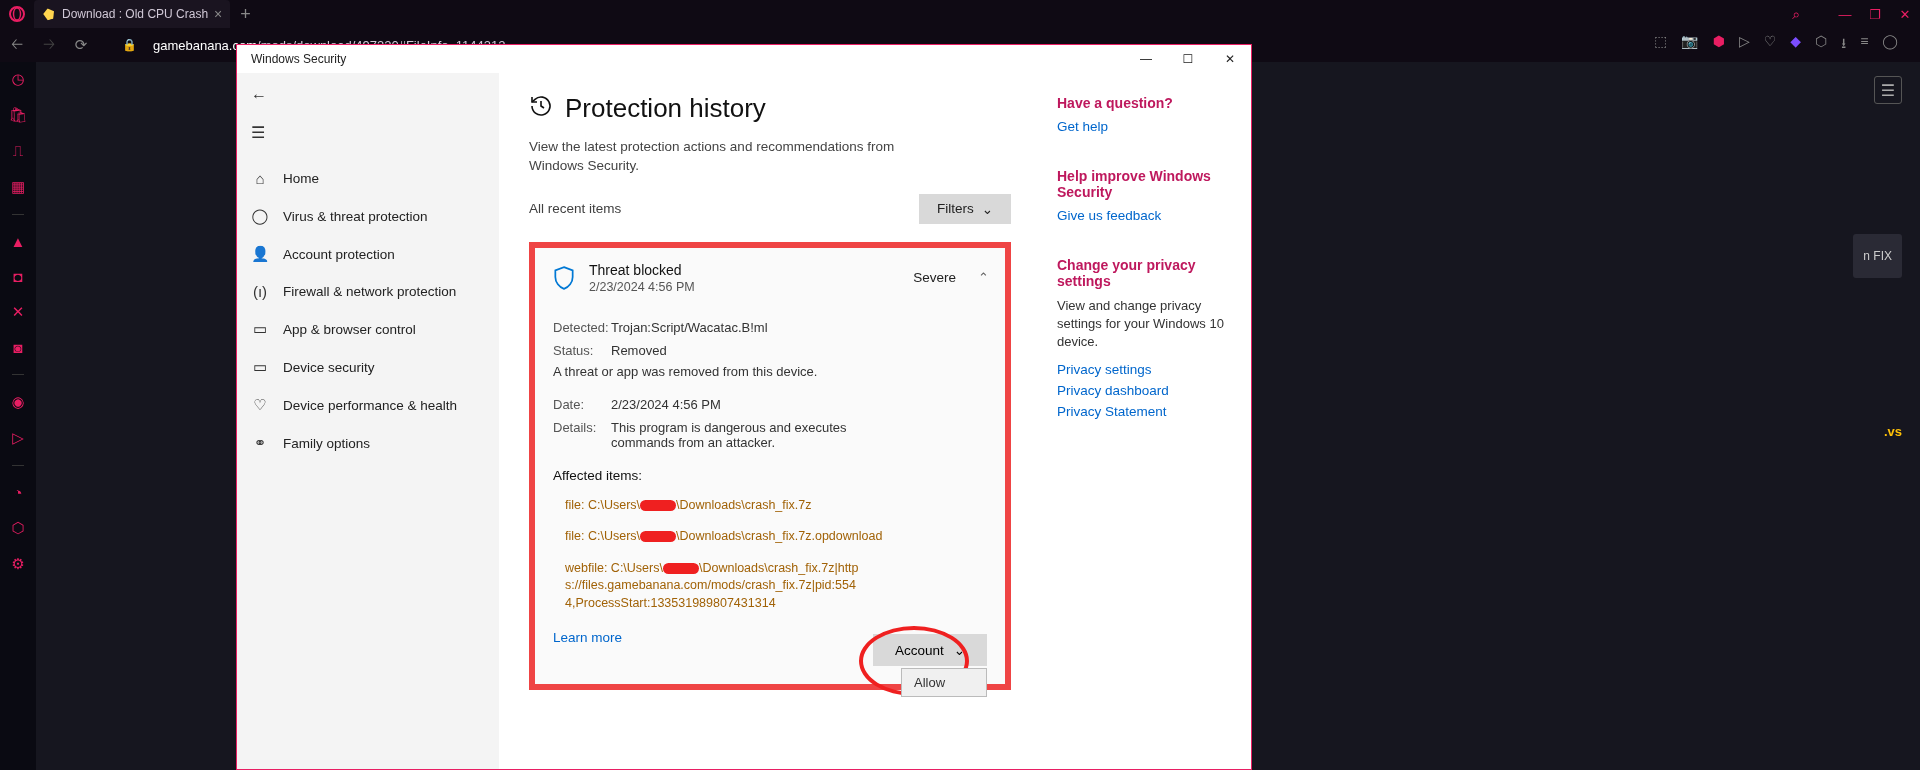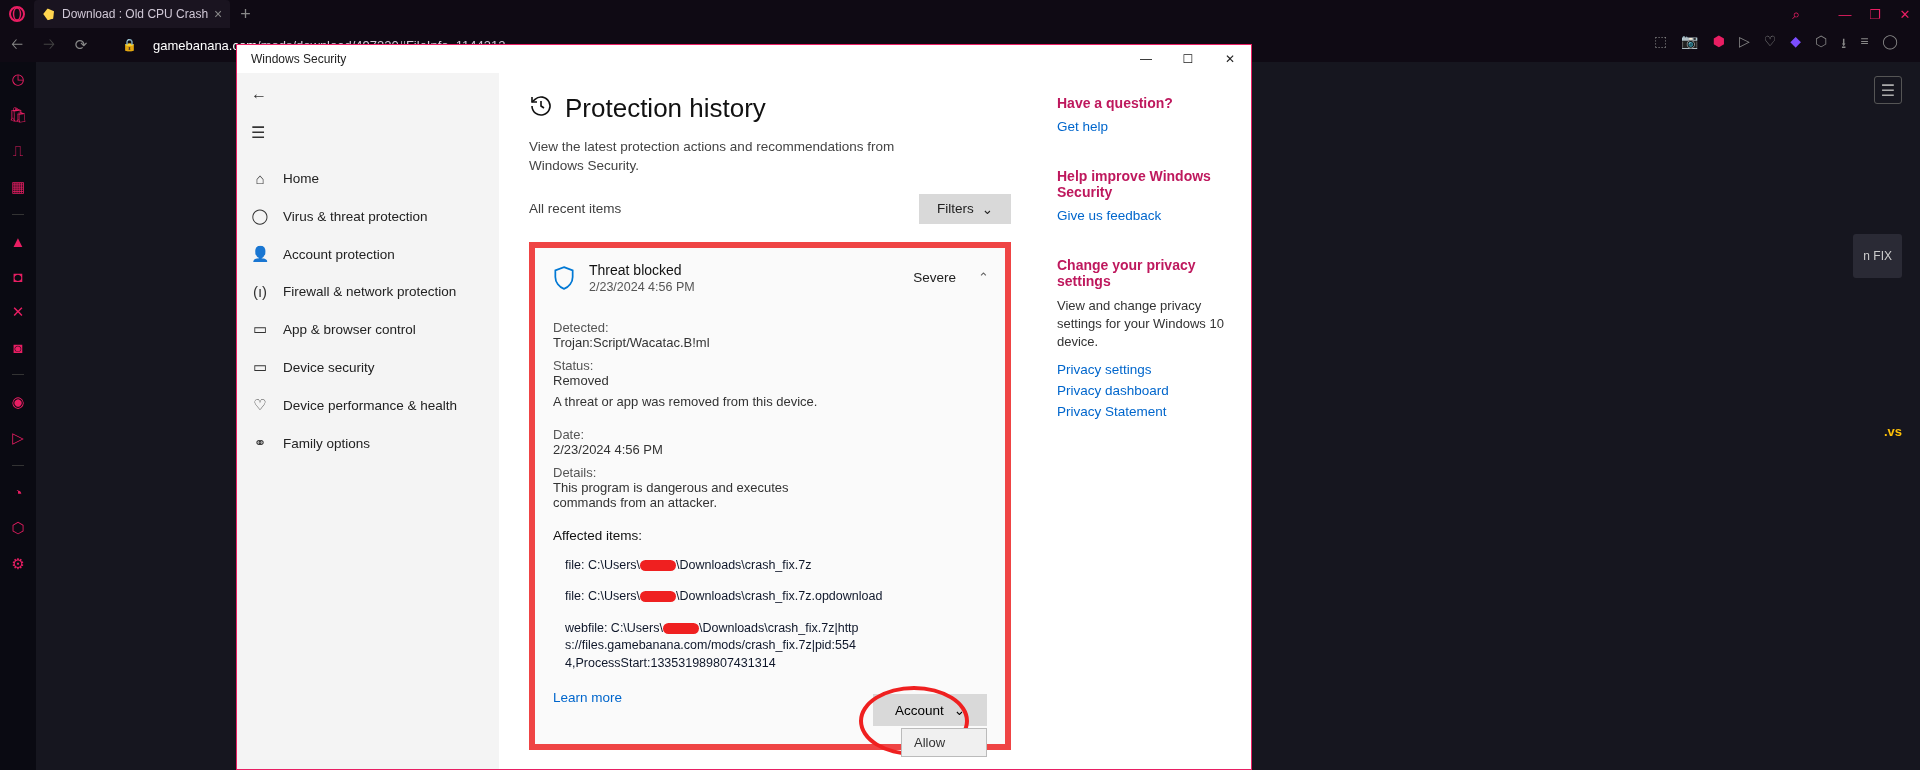--- a/index.html
+++ b/index.html
@@ -64,26 +64,26 @@
 .threat-card { margin-top:18px; border:6px solid #ef4444; background:#fafafa; }
 .threat-head { display:flex; align-items:center; padding:14px 16px; gap:12px; cursor:pointer; }
 .shield-ico { width:26px; height:26px; }
 .threat-titles { flex:1; }
 .threat-titles .t1 { font-size:14px; color:#111; }
 .threat-titles .t2 { font-size:12.5px; color:#555; margin-top:2px; }
 .severity { font-size:13.5px; color:#222; margin-right:10px; }
 .chev { color:#666; font-size:13px; }
 
 .threat-body { padding:4px 18px 18px 18px; font-size:13px; color:#333; }
-.kv { display:flex; margin-top:8px;flex-direction:column; }
+.kv { display:flex; margin-top:8px; }
 .kv .k { width:58px; color:#555; }
 .kv .v { flex:1; }
 .removed-note { margin-top:6px; color:#333; }
 .affected-title { margin-top:18px; font-size:13.5px; color:#111; }
-.aff-item { margin:14px 0 0 12px; font-size:12.5px; color:#0f172a; line-height:1.4; word-break:break-all; }
+.aff-item { margin:14px 0 0 12px; font-size:12.5px; color:#a16207; line-height:1.4; word-break:break-all; }
 .aff-item .redact { display:inline-block; width:36px; height:11px; background:#ef2020; border-radius:6px; vertical-align:middle; }
 .learn-more { display:inline-block; margin-top:18px; color:#0066cc; font-size:13.5px; cursor:pointer; }
 
 .actions-wrap { position:relative; float:right; margin-top:22px; }
 .actions-btn { background:#d9d9d9; border:none; padding:8px 22px; font-size:13.5px; display:flex; align-items:center; gap:10px; cursor:pointer; }
 .actions-menu { position:absolute; right:0; top:34px; background:#f0f0f0; border:1px solid #bbb; min-width:86px; }
 .actions-menu div { padding:6px 12px; font-size:13px; cursor:pointer; }
 .red-circle { position:absolute; width:110px; height:70px; border:4px solid #ef2020; border-radius:50%; pointer-events:none; top:-8px; left:-14px; }
 
 .ws-right { width:210px; padding:22px 16px; font-size:13.5px; }

